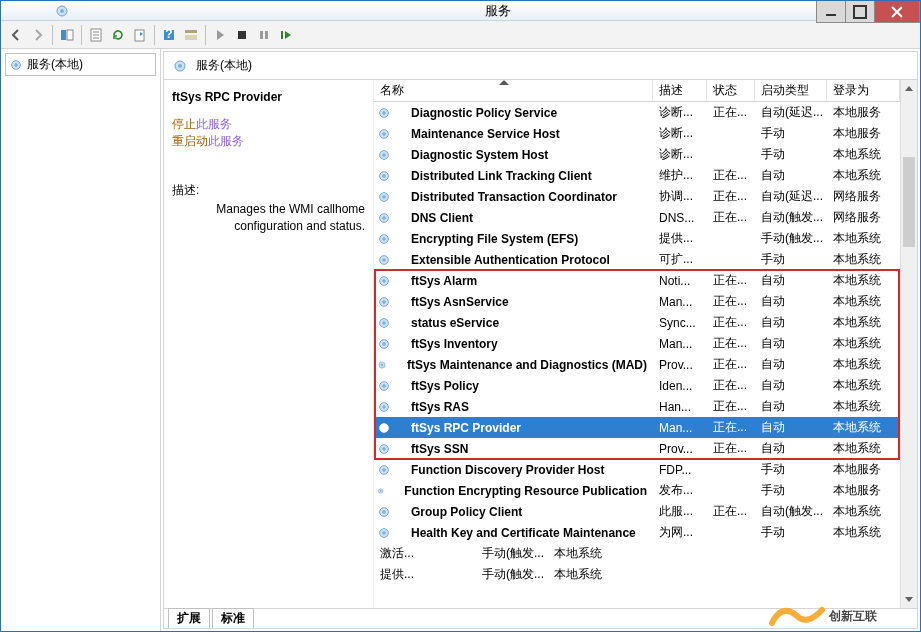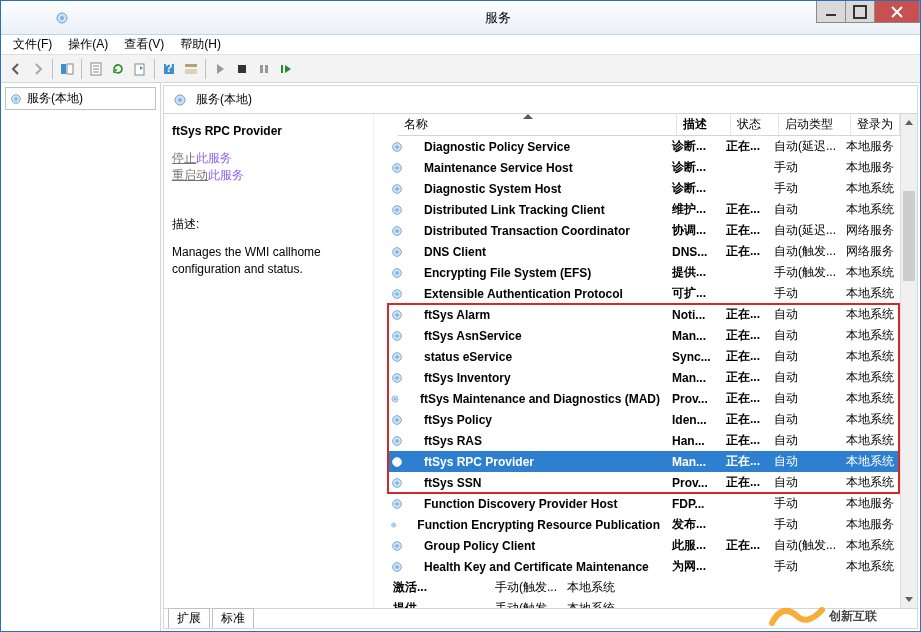--- a/index.html
+++ b/index.html
@@ -1,21 +1,21 @@
 <!DOCTYPE html>
 <html><head>
 <meta charset="utf-8">
 <style>
 * { margin: 0; padding: 0; box-sizing: border-box; font-family: "Microsoft YaHei", "Segoe UI", Tahoma, sans-serif; font-size: 12px; }
 html, body { width: 921px; height: 632px; overflow: hidden; background: #fff; }
 
 .window { width: 921px; height: 632px; border: 1px solid #2a6fb8; display: flex; flex-direction: column; background: #fff; }
 
 
-.titlebar { height: 34px; background: linear-gradient(#fefeff, #e9f0f7); display: flex; align-items: center; border-bottom: 1px solid #c7d4e2; position: relative; padding-left: 47px; }
+.titlebar { height: 20px; background: linear-gradient(#fefeff, #e9f0f7); display: flex; align-items: center; border-bottom: 1px solid #c7d4e2; position: relative; padding-left: 47px; }
 .titlebar .icon { width: 16px; height: 16px; margin: 0 6px; }
 .titlebar .title { flex: 1; text-align: center; color: #000; font-size: 13px; }
 .win-btns { position: absolute; right: 0; top: 0; display: flex; height: 22px; }
 .win-btn { width: 30px; height: 22px; border: 1px solid #8a8a8a; border-top: none; background: #d9d9d9; display: flex; align-items: center; justify-content: center; margin-left: -1px; }
 .win-btn.min::after { content: ""; width: 10px; height: 0; border-top: 2px solid #333; position: relative; top: 3px; }
 .win-btn.max::after { content: ""; width: 10px; height: 10px; border: 2px solid #333; }
 .win-btn.close { background: #c75050; width: 46px; }
 .win-btn.close::before, .win-btn.close::after { content: ""; position: absolute; width: 14px; height: 2px; background: #fff; }
 .win-btn.close { position: relative; }
 .win-btn.close::before { transform: rotate(45deg); }
@@ -41,55 +41,55 @@
 .gear-icon { width: 14px; height: 14px; }
 
 
 .details { flex: 1; display: flex; flex-direction: column; min-width: 0; border: 1px solid #d5d5d5; margin: 2px; }
 .details-header { background: #fff; padding: 5px 8px; display: flex; align-items: center; gap: 8px; border-bottom: 1px solid #d5d5d5; font-size: 14px; }
 .details-body { flex: 1; display: flex; min-height: 0; }
 
 
 .svc-info { width: 210px; padding: 10px 8px; border-right: 1px solid #eee; }
 .svc-name { font-weight: bold; margin-bottom: 12px; }
-.svc-links a { color: #737373; text-decoration: underline; cursor: pointer; }
+.svc-links a { color: #a16207; cursor: pointer; }
 .svc-links .rest { display: inline; color: #8b5cf6; }
 .svc-desc-label { margin-top: 32px; }
-.svc-desc { margin-top: 11px; line-height: 1.4; }
-
-
-.svc-list { flex: 1; display: flex; flex-direction: column; min-width: 0; position: relative; align-items: flex-end; }
+.svc-desc { margin-top: 2px; line-height: 1.4; text-align: right; }
+
+
+.svc-list { flex: 1; display: flex; flex-direction: column; min-width: 0; position: relative; }
 .list-head { height: 22px; background: #fff; border-bottom: 1px solid #d5d5d5; display: flex; position: relative; }
 .col { border-right: 1px solid #e3e3e3; padding: 3px 6px; overflow: hidden; white-space: nowrap; text-overflow: ellipsis; display: flex; align-items: center; }
 .col-name { width: 279px; }
-.col-desc { width: 54px; font-weight: bold; }
+.col-desc { width: 54px; }
 .col-status { width: 48px; }
 .col-startup { width: 72px; }
 .col-logon { flex: 1; }
 .sort-arrow { position: absolute; left: 125px; top: 0; width: 0; height: 0; border-left: 5px solid transparent; border-right: 5px solid transparent; border-bottom: 5px solid #595959; }
 
 .rows { flex: 1; overflow: hidden; position: relative; }
 .row { height: 21px; display: flex; align-items: center; }
 .row.selected { background: #2e7fd0; color: #fff; }
 .row.selected .gear-icon circle, .row.selected .gear-icon path { stroke: #fff; fill: #fff; }
 .row .col-name { display: flex; align-items: center; gap: 20px; width: 279px; padding-left: 3px; font-weight: bold;}
 .row .col-desc { width: 54px; }
-.row .col-status { width: 48px; font-weight: bold; }
+.row .col-status { width: 48px; }
 .row .col-startup { width: 72px; }
 .row .col-logon { flex: 1; }
 .row .col { border-right: none; }
 
 .highlight-box { position: absolute; border: 2px solid #d02a2a; pointer-events: none; }
 .scrollbar { width: 17px; background: #f0f0f0; border-left: 1px solid #ddd; display: flex; flex-direction: column; }
 .sb-btn { height: 17px; background: #f0f0f0; display: flex; align-items: center; justify-content: center; }
 .sb-track { flex: 1; position: relative; }
 .sb-thumb { position: absolute; left: 2px; right: 2px; background: #cdcdcd; }
 
 .tabs { height: 20px; border-top: 1px solid #d5d5d5; padding: 0 4px; display: flex; align-items: flex-end; gap: 2px; font-size: 11px; }
-.tab { padding: 1px 8px; border: 1px solid #c0c0c0; border-bottom: none; background: #fff; }
+.tab { padding: 1px 8px; border: 1px solid #c0c0c0; border-bottom: none; background: #fff; font-weight: bold; }
 
 .watermark { position: absolute; right: 4px; bottom: 4px; width: 150px; height: 30px; opacity: .9; pointer-events: none; }
 </style>
 </head>
 <body>
 
 <div class="window">
 
   <div class="titlebar">
     <span class="icon">
@@ -99,26 +99,20 @@
         </svg>
     </span>
     <span class="title">服务</span>
     <div class="win-btns">
       <div class="win-btn min"></div>
       <div class="win-btn max"></div>
       <div class="win-btn close"></div>
     </div>
   </div>
 
-  <div class="menubar">
-    <span class="menu-item">文件(F)</span>
-    <span class="menu-item">操作(A)</span>
-    <span class="menu-item">查看(V)</span>
-    <span class="menu-item">帮助(H)</span>
-  </div>
 
   <div class="toolbar">
     <div class="tb-btn">
         <svg viewBox="0 0 16 16">
           <path d="M10 3l-5 5 5 5" fill="none" stroke="#5a5a5a" stroke-width="2"></path>
         </svg>
       </div>
     <div class="tb-btn">
         <svg viewBox="0 0 16 16">
           <path d="M6 3l5 5-5 5" fill="none" stroke="#a8a8a8" stroke-width="2"></path>

